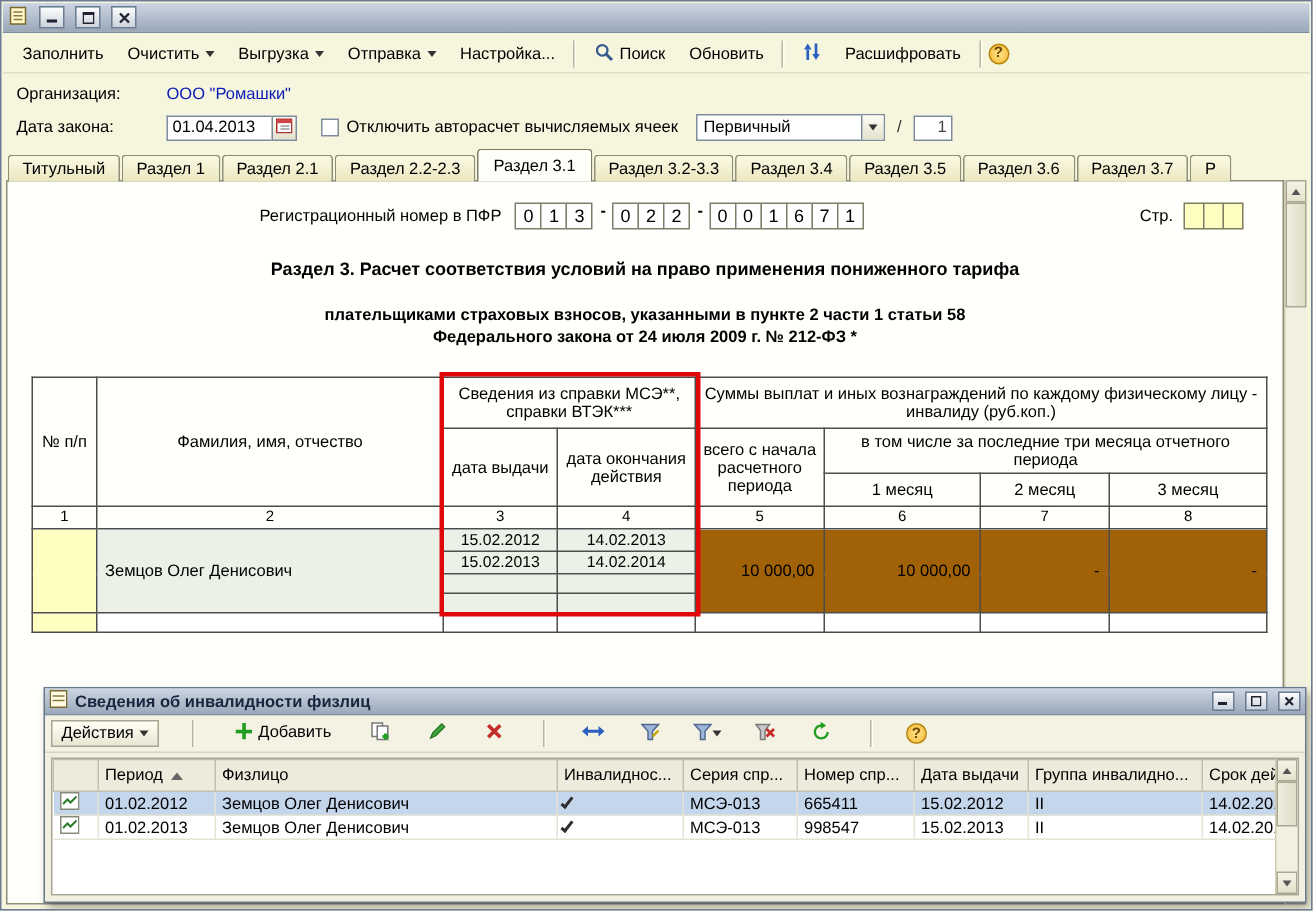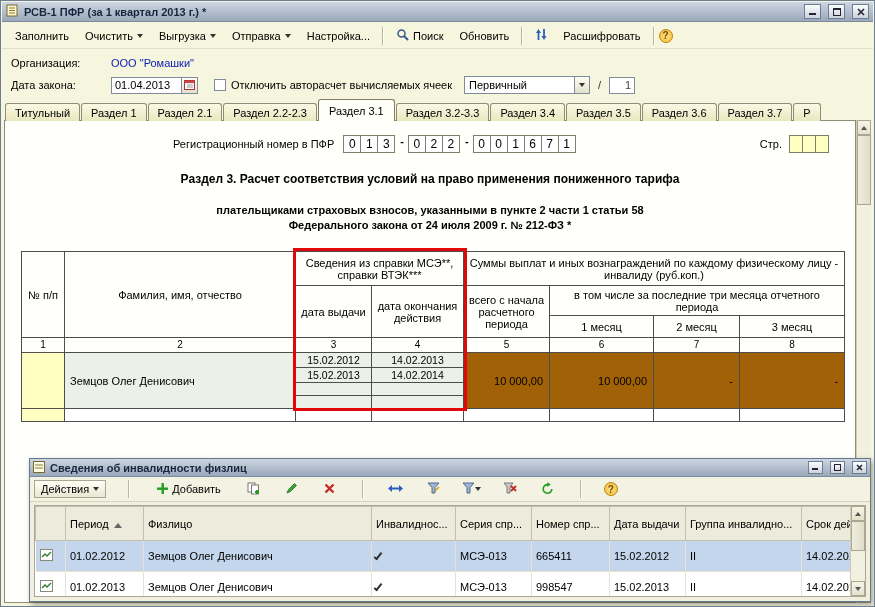--- a/index.html
+++ b/index.html
@@ -102,22 +102,22 @@
     display:inline-flex; align-items:center; justify-content:center; margin-left:2px; }
   .swin-toolbar { height:25px; display:flex; align-items:center; padding:0 4px; gap:18px;
     background:#F4F2E3; border-bottom:1px solid #D8D5BE; }
   .abtn { border:1px solid #A8A591; background:linear-gradient(#FFFFF6,#E9E6D2); padding:2px 6px;
     display:flex; align-items:center; gap:4px; }
   .ibtn { width:20px; height:19px; display:flex; align-items:center; justify-content:center; }
   .txtbtn { display:flex; gap:4px; padding:2px 5px; }
   .swin-body { flex:1; margin:3px 4px 4px 4px; background:#fff; border:1px solid #A9A692; position:relative; overflow:hidden; }
   table.list { border-collapse:collapse; table-layout:fixed; width:824px; font-size:11px; }
   table.list td { white-space:nowrap; overflow:hidden; padding:0 4px; }
-  .lhead td { background:#EDEBDB; border:1px solid #C2BFAC; height:34px; text-align:left; }
-  .lrow td { border-right:1px solid #E5E3D4; border-bottom:1px solid #E5E3D4; height:31px;margin-top:27px; }
+  .lhead td { background:#EDEBDB; border:1px solid #C2BFAC; height:21px; text-align:left; }
+  .lrow td { border-right:1px solid #E5E3D4; border-bottom:1px solid #E5E3D4; height:16px;margin-top:27px; }
   .lrow.selected td { background:#C4D6EC; }
   .sort-up { width:0;height:0;border-left:4px solid transparent;border-right:4px solid transparent;
     border-bottom:5px solid #666; display:inline-block; margin-left:5px; }
   .check { display:inline-block; width:4px; height:9px; border-right:2px solid #2F2F2F;
     border-bottom:2px solid #2F2F2F; transform:rotate(38deg); }
   .sub-vscroll { position:absolute; top:0; right:0; bottom:0; width:15px; background:#F2F0E1;
     border-left:1px solid #CFCCB6; display:flex; flex-direction:column; }
   .help-icon { width:14px; height:14px; border-radius:50%; background:radial-gradient(#FFE48A,#F7B733);
     border:1px solid #B8860B; color:#6E4A00; font-weight:bold; font-size:10px; display:inline-flex;
     align-items:center; justify-content:center; }
@@ -130,21 +130,20 @@
 
   <div class="titlebar">
     <span>
       <svg width="13" height="13" viewBox="0 0 13 13">
           <rect x="1" y="1" width="10" height="11" fill="#FFF7C9" stroke="#7A6A2F"></rect>
           <line x1="3" y1="4" x2="9" y2="4" stroke="#8A7A3F"></line>
           <line x1="3" y1="6.5" x2="9" y2="6.5" stroke="#8A7A3F"></line>
           <line x1="3" y1="9" x2="9" y2="9" stroke="#8A7A3F"></line>
         </svg>
     </span>
-    <span class="title">РСВ-1 ПФР (за 1 квартал 2013 г.) *</span>
     <span class="wbtn">
         <svg width="8" height="8">
           <rect x="0" y="5" width="7" height="2" fill="#223"></rect>
         </svg>
       </span>
     <span class="wbtn">
         <svg width="8" height="8">
           <rect x="0.5" y="0.5" width="7" height="7" fill="none" stroke="#223"></rect>
           <rect x="0" y="0" width="8" height="2" fill="#223"></rect>
         </svg>

